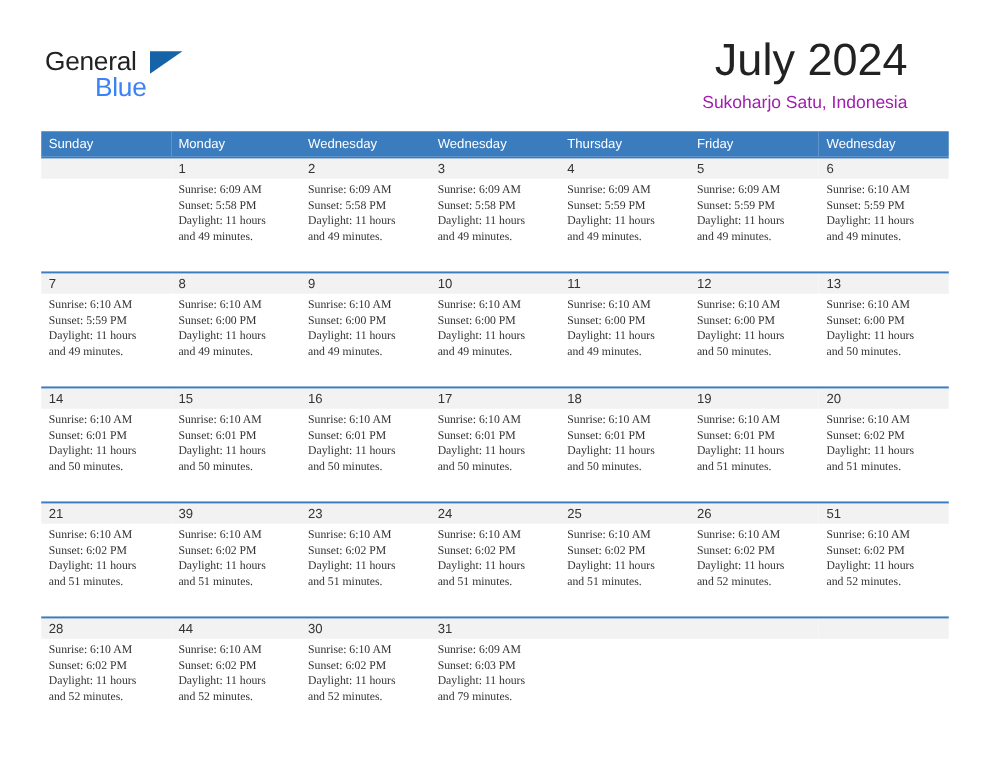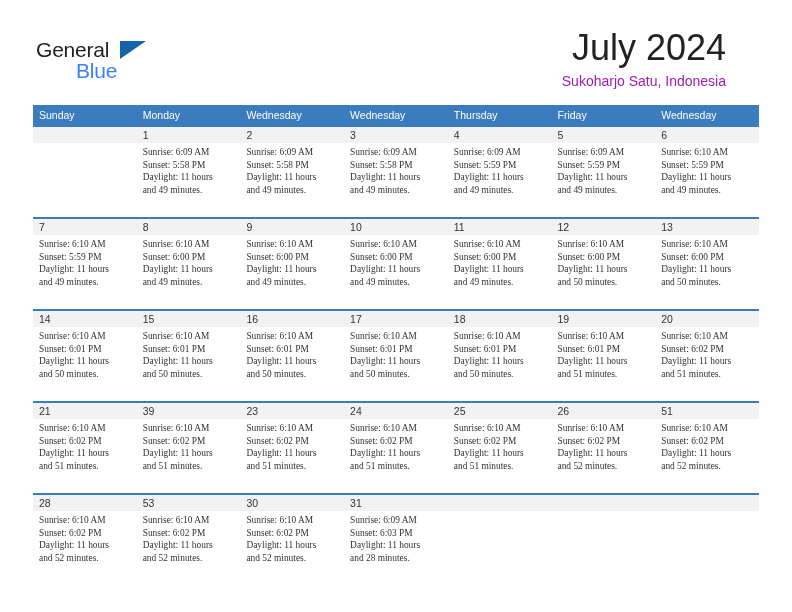--- a/index.html
+++ b/index.html
@@ -492,21 +492,21 @@
               <div class="cell-body">
                 <div>Sunrise: 6:10 AM</div>
                 <div>Sunset: 6:02 PM</div>
                 <div>Daylight: 11 hours</div>
                 <div>and 52 minutes.</div>
               </div>
             </div>
           </td>
           <td>
             <div class="cell">
-              <div class="cell-num-band">53</div>
+              <div class="cell-num-band">44</div>
               <div class="cell-body">
                 <div>Sunrise: 6:10 AM</div>
                 <div>Sunset: 6:02 PM</div>
                 <div>Daylight: 11 hours</div>
                 <div>and 52 minutes.</div>
               </div>
             </div>
           </td>
           <td>
             <div class="cell">
@@ -519,21 +519,21 @@
               </div>
             </div>
           </td>
           <td>
             <div class="cell">
               <div class="cell-num-band">31</div>
               <div class="cell-body">
                 <div>Sunrise: 6:09 AM</div>
                 <div>Sunset: 6:03 PM</div>
                 <div>Daylight: 11 hours</div>
-                <div>and 28 minutes.</div>
+                <div>and 79 minutes.</div>
               </div>
             </div>
           </td>
           <td>
             <div class="cell empty">
               <div class="cell-num-band"></div>
             </div>
           </td>
           <td>
             <div class="cell empty">

